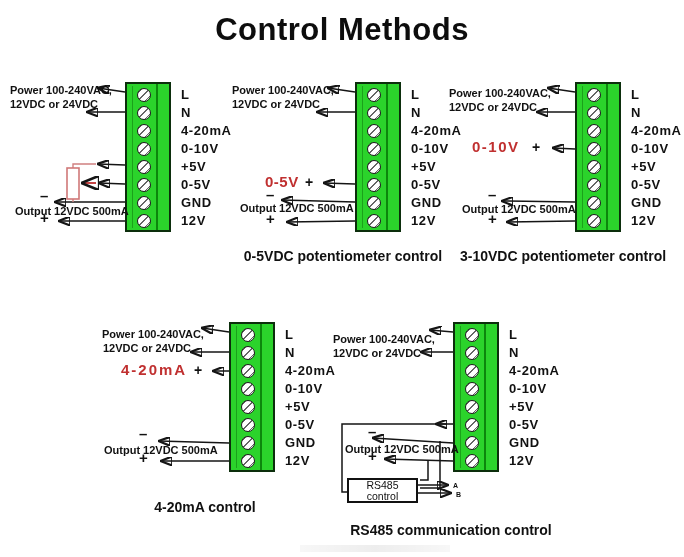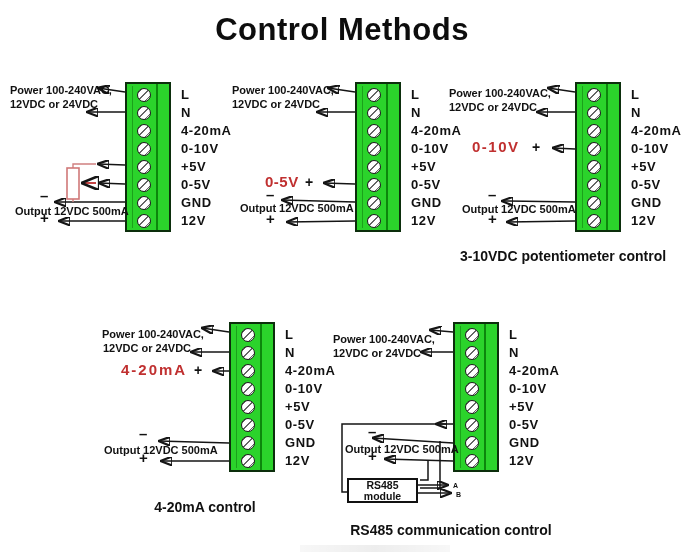--- a/index.html
+++ b/index.html
@@ -22,21 +22,21 @@
   .tlabels{position:absolute;z-index:3;width:54px;white-space:nowrap;}
   .tlabel{height:18px;line-height:18px;font-size:13px;font-weight:bold;letter-spacing:.6px;}
   .txt11{position:absolute;z-index:3;font-size:11px;font-weight:bold;white-space:nowrap;}
   .sign{position:absolute;z-index:3;font-size:15px;font-weight:bold;line-height:15px;}
   .redlbl{position:absolute;z-index:3;font-size:15px;font-weight:bold;color:#c03030;letter-spacing:.5px;white-space:nowrap;}
   .redlbl.wide{letter-spacing:2px;}
   .plus14{position:absolute;z-index:3;font-size:14px;font-weight:bold;color:#111;}
   .caption{position:absolute;z-index:3;font-size:14px;font-weight:bold;text-align:center;white-space:nowrap;}
   .module{position:absolute;left:347px;top:478px;width:67px;height:21px;border:2px solid #111;
           background:#fff;z-index:3;text-align:center;}
-  .module div{font-size:10.5px;font-weight:bold;line-height:10.5px;}
+  .module div{font-size:10.5px;font-weight:normal;line-height:10.5px;}
   .smudge{position:absolute;left:300px;top:545px;width:150px;height:7px;z-index:0;
           background:linear-gradient(90deg,rgba(0,0,0,.03),rgba(0,0,0,.07),rgba(0,0,0,.03));}
 </style>
 </head>
 <body>
 
 <div class="canvas">
 
   <h1 class="title">Control Methods</h1>
 
@@ -153,20 +153,21 @@
     <div class="tlabel">GND</div>
     <div class="tlabel">12V</div>
   </div>
   <div class="txt11" style="left:232px;top:84px;">Power 100-240VAC,</div>
   <div class="txt11" style="left:232px;top:98px;">12VDC or 24VDC</div>
   <div class="redlbl" style="left:265px;top:173px;">0-5V</div>
   <div class="plus14" style="left:305px;top:174px;">+</div>
   <div class="sign" style="left:266px;top:187px;">–</div>
   <div class="txt11" style="left:240px;top:202px;">Output 12VDC 500mA</div>
   <div class="sign" style="left:266px;top:211px;">+</div>
+  <div class="caption" style="left:243px;top:248px;width:200px;">0-5VDC potentiometer control</div>
 
   <div class="block" style="left:575px;top:82px;">
     <div class="bl-left"></div>
     <div class="bl-div"></div>
     <div class="screw" style="top:4px"></div>
     <div class="screw" style="top:22px"></div>
     <div class="screw" style="top:40px"></div>
     <div class="screw" style="top:58px"></div>
     <div class="screw" style="top:76px"></div>
     <div class="screw" style="top:94px"></div>
@@ -245,18 +246,18 @@
     <div class="tlabel">GND</div>
     <div class="tlabel">12V</div>
   </div>
   <div class="txt11" style="left:333px;top:333px;">Power 100-240VAC,</div>
   <div class="txt11" style="left:333px;top:347px;">12VDC or 24VDC</div>
   <div class="sign" style="left:368px;top:424px;">–</div>
   <div class="txt11" style="left:345px;top:443px;">Output 12VDC 500mA</div>
   <div class="sign" style="left:368px;top:448px;">+</div>
   <div class="module">
     <div>RS485</div>
-    <div>module</div>
+    <div>control</div>
   </div>
   <div class="caption" style="left:341px;top:522px;width:220px;">RS485 communication control</div>
 
   <div class="smudge"></div>
 </div>
 
 </body></html>

